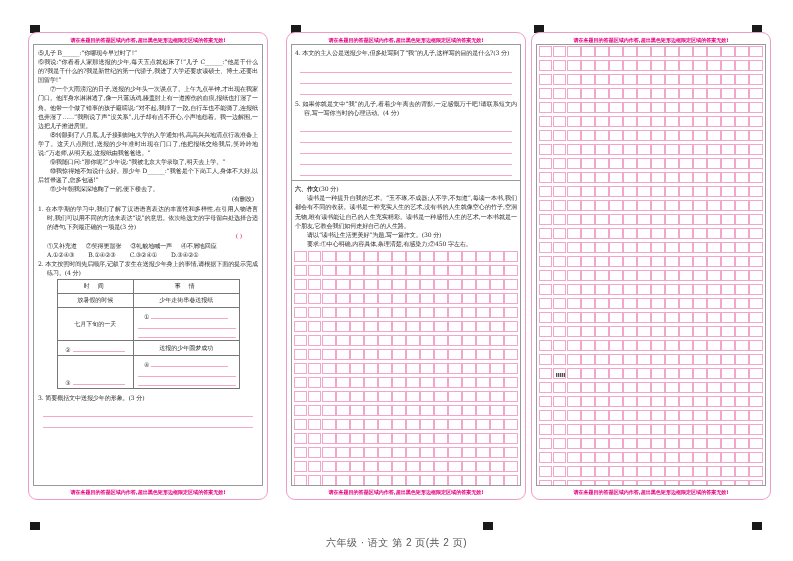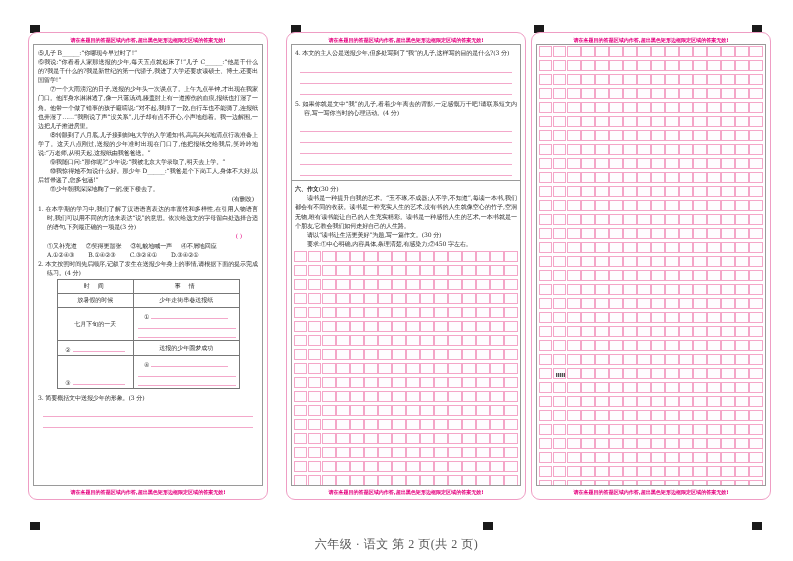--- a/index.html
+++ b/index.html
@@ -116,22 +116,22 @@
     border: 0.75px solid #f4a6c8;
     background: #fefdff;
   }
   .grid-cell + .grid-cell { margin-left: 0.6px; }
 
   
   .footer {
     position: absolute;
     left: 0; right: 0;
     text-align: center;
-    font-family: Liberation Serif, serif;
-    font-size: 12px;
+    font-family: Liberation Sans, sans-serif;
+    font-size: 10px;
     color: #555;
     letter-spacing: 0.5px;
   }
 
   .stray-mark {
     position: absolute;
     width: 9px; height: 4px;
     background: repeating-linear-gradient(90deg,#333 0 1px,#bbb 1px 2px);
     opacity: .85;
   }

